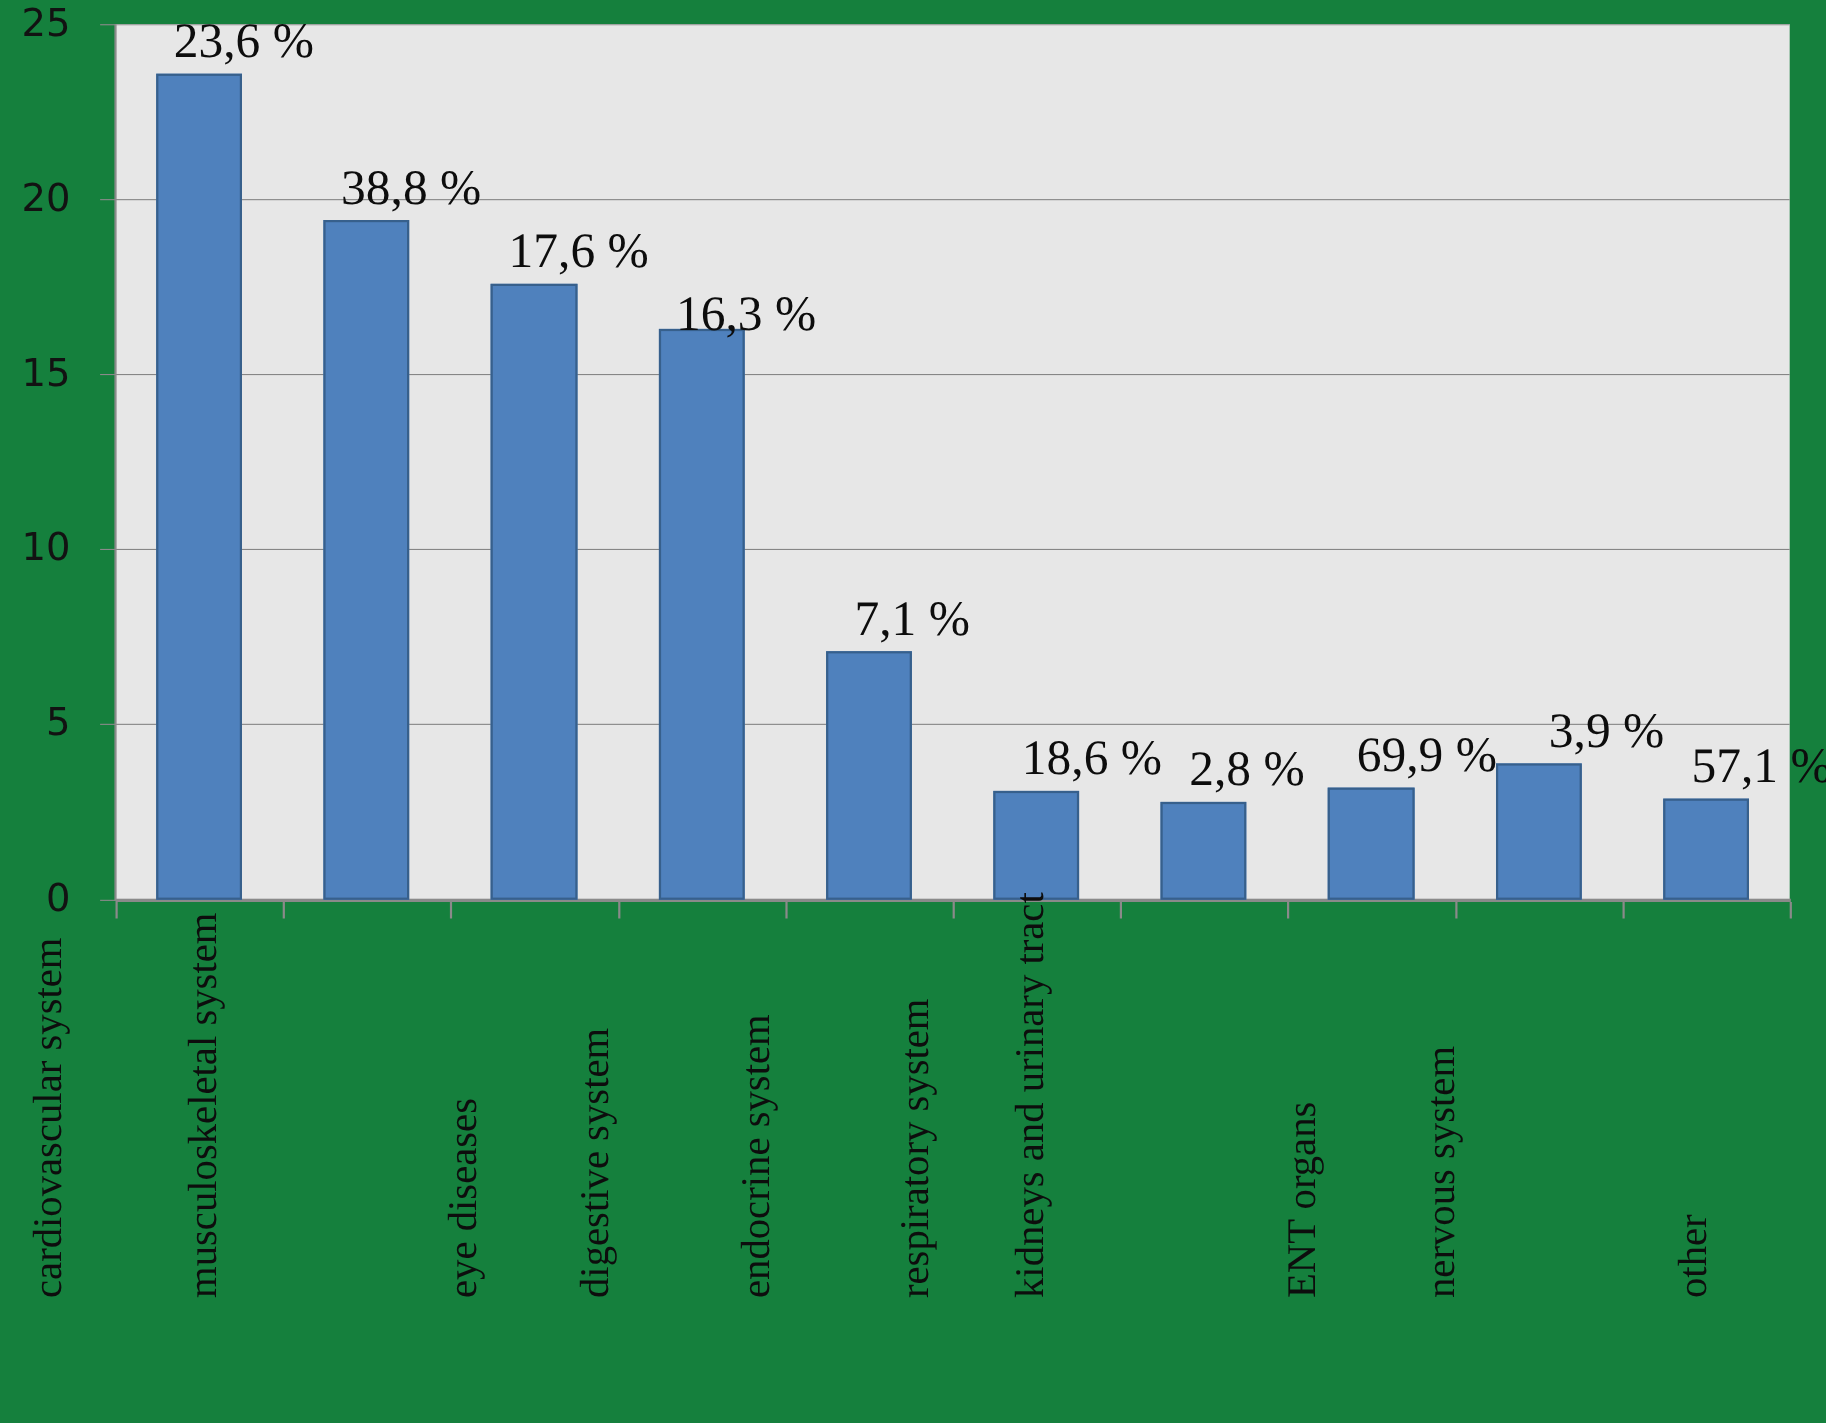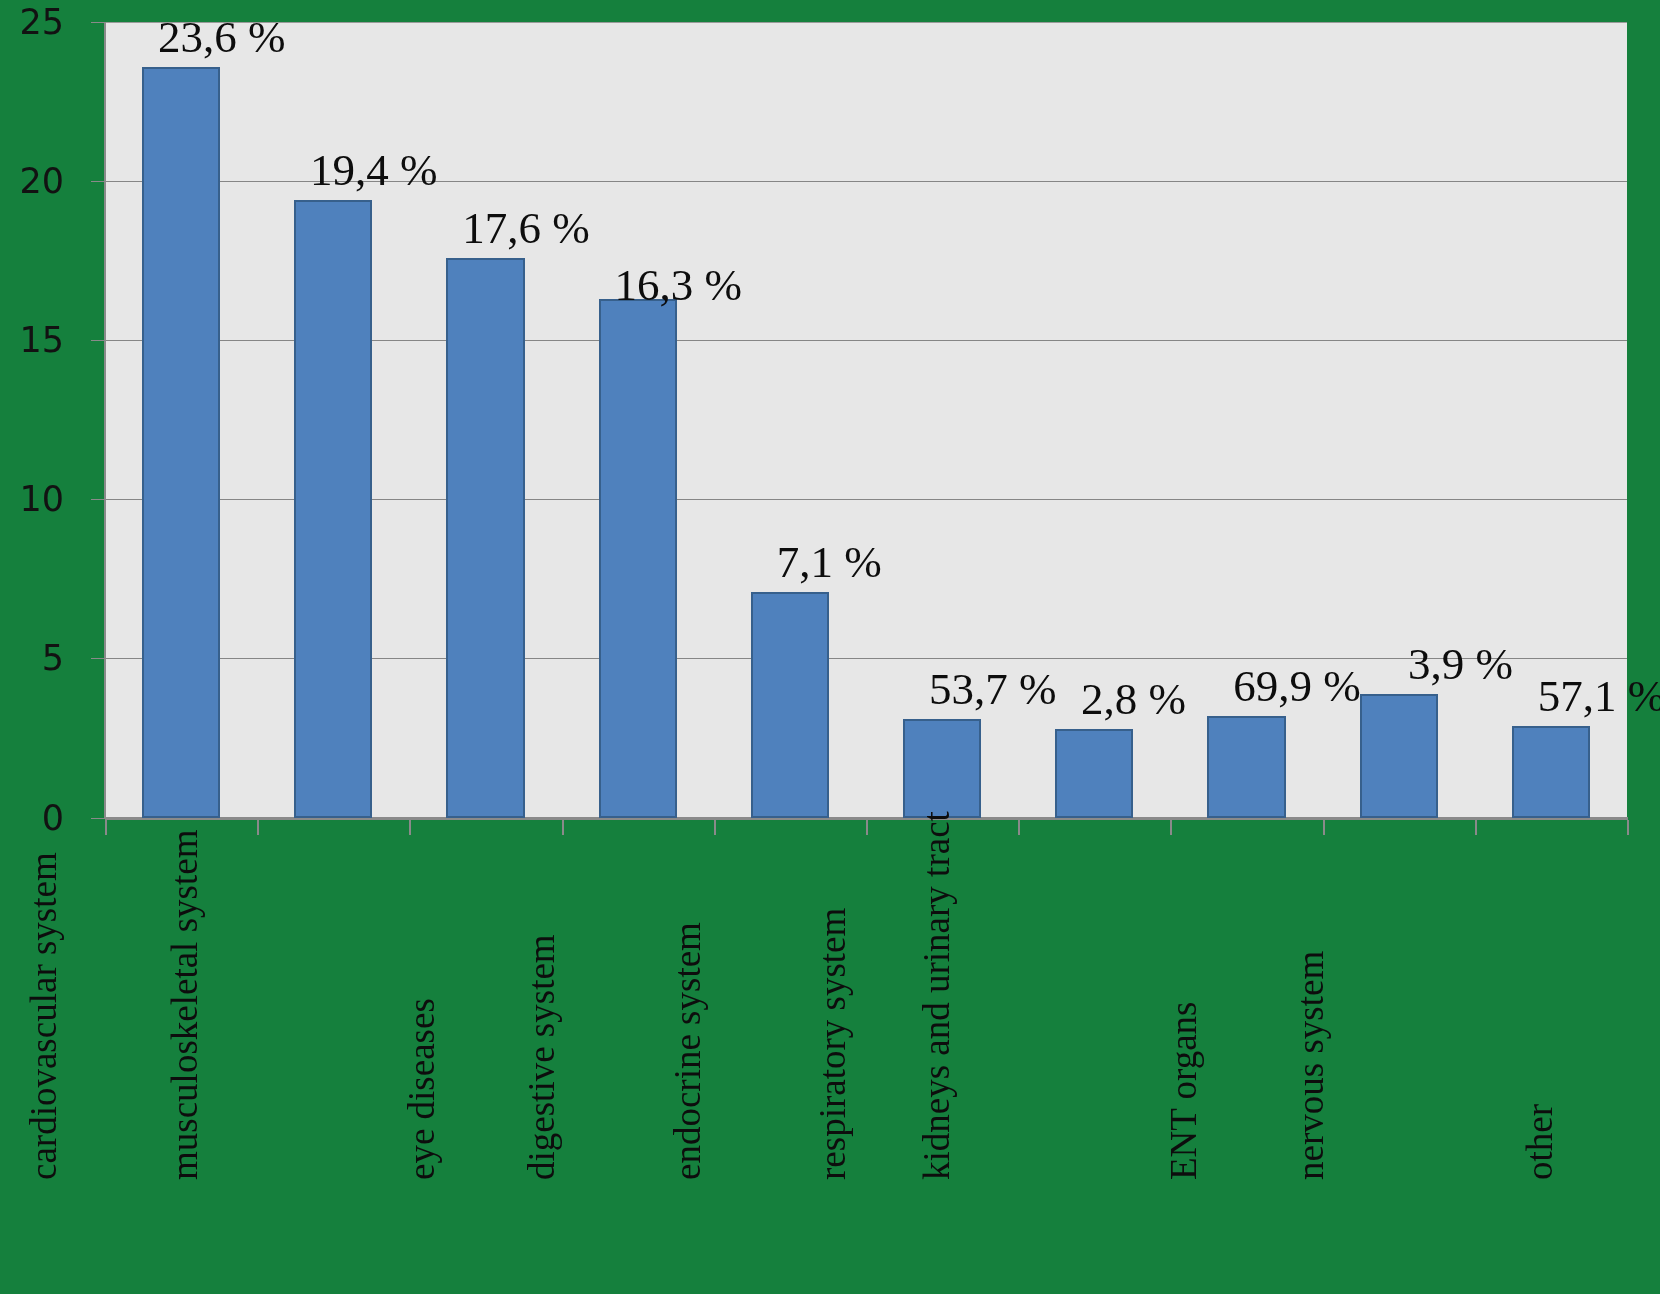--- a/index.html
+++ b/index.html
@@ -146,37 +146,37 @@
   <div class="y-tick-label" style="top:818px;">0</div>
 
   <div id="x-axis-line"></div>
 
   <div id="series-layer">
       <div class="bar" title="cardiovascular system 23,6 %" style="left: 141.909px; top: 66.576px; width: 78.383px; height: 751.424px;"></div>
       <div class="value-label" style="visibility: visible; left: 157.92px; top: 14.576px;">23,6 %</div>
       <div class="x-tick-mark" style="left: 257.2px;"></div>
       <div class="cat-label" style="visibility: visible; left: 25.225px; top: 1180px;">cardiovascular system</div>
       <div class="bar" title="musculoskeletal system 19,4 %" style="left: 294.108px; top: 200.304px; width: 78.383px; height: 617.696px;"></div>
-      <div class="value-label" style="visibility: visible; left: 310.12px; top: 148.304px;">19,4 %</div>
+      <div class="value-label" style="visibility: visible; left: 310.12px; top: 148.304px;">38,8 %</div>
       <div class="x-tick-mark" style="left: 409.4px;"></div>
       <div class="cat-label" style="visibility: visible; left: 166.089px; top: 1180px;">musculoskeletal system</div>
       <div class="bar" title="eye diseases 17,6 %" style="left: 446.308px; top: 257.616px; width: 78.383px; height: 560.384px;"></div>
       <div class="value-label" style="visibility: visible; left: 462.32px; top: 205.616px;">17,6 %</div>
       <div class="x-tick-mark" style="left: 561.6px;"></div>
       <div class="cat-label" style="visibility: visible; left: 402.578px; top: 1180px;">eye diseases</div>
       <div class="bar" title="digestive system 16,3 %" style="left: 598.508px; top: 299.008px; width: 78.383px; height: 518.992px;"></div>
       <div class="value-label" style="visibility: visible; left: 614.52px; top: 263px;">16,3 %</div>
       <div class="x-tick-mark" style="left: 713.8px;"></div>
       <div class="cat-label" style="visibility: visible; left: 522.887px; top: 1180px;">digestive system</div>
       <div class="bar" title="endocrine system 7,1 %" style="left: 750.708px; top: 591.936px; width: 78.383px; height: 226.064px;"></div>
       <div class="value-label" style="visibility: visible; left: 776.72px; top: 539.936px;">7,1 %</div>
       <div class="x-tick-mark" style="left: 866px;"></div>
       <div class="cat-label" style="visibility: visible; left: 668.947px; top: 1180px;">endocrine system</div>
       <div class="bar" title="respiratory system 3,1 %" style="left: 902.909px; top: 719.296px; width: 78.383px; height: 98.704px;"></div>
-      <div class="value-label" style="visibility: visible; left: 928.92px; top: 667.296px;">53,7 %</div>
+      <div class="value-label" style="visibility: visible; left: 928.92px; top: 667.296px;">18,6 %</div>
       <div class="x-tick-mark" style="left: 1018.2px;"></div>
       <div class="cat-label" style="visibility: visible; left: 813.952px; top: 1180px;">respiratory system</div>
       <div class="bar" title="kidneys and urinary tract 2,8 %" style="left: 1055.11px; top: 728.848px; width: 78.383px; height: 89.152px;"></div>
       <div class="value-label" style="visibility: visible; left: 1081.12px; top: 676.848px; text-align: right;">2,8 %</div>
       <div class="x-tick-mark" style="left: 1170.4px;"></div>
       <div class="cat-label" style="visibility: visible; left: 917.878px; top: 1180px;">kidneys and urinary tract</div>
       <div class="bar" title="ENT organs 3,2 %" style="left: 1207.31px; top: 716.112px; width: 78.383px; height: 101.888px;"></div>
       <div class="value-label" style="visibility: visible; left: 1233.32px; top: 664.112px;">69,9 %</div>
       <div class="x-tick-mark" style="left: 1322.6px;"></div>
       <div class="cat-label" style="visibility: visible; left: 1165.26px; top: 1180px;">ENT organs</div>

